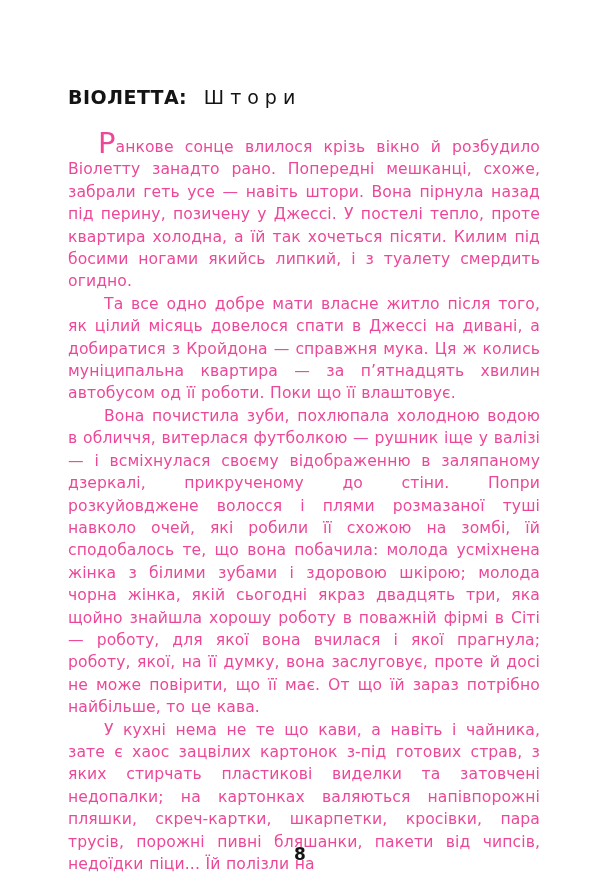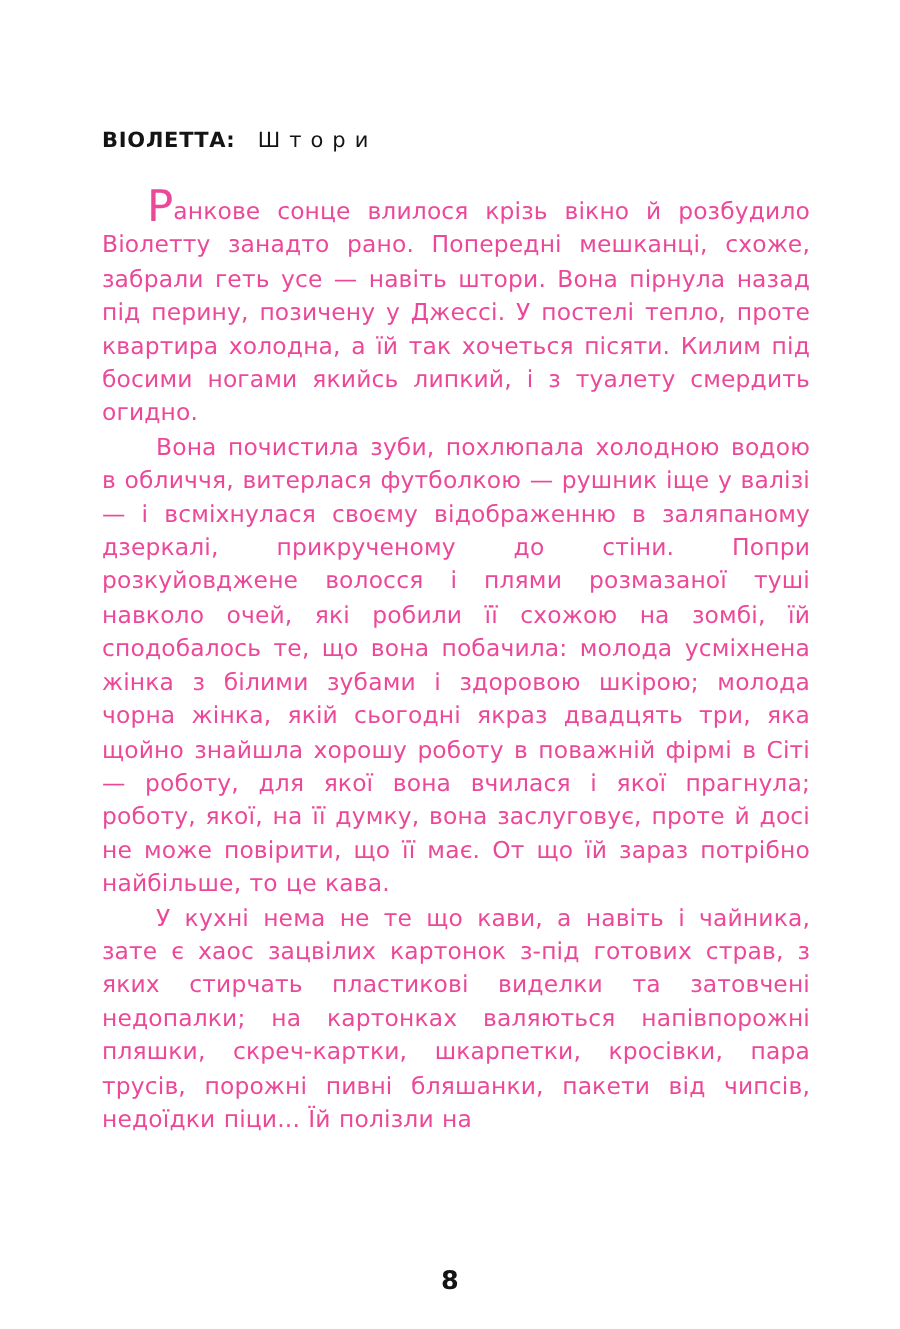--- a/index.html
+++ b/index.html
@@ -17,21 +17,21 @@
     overflow: hidden;
   }
   .text-block {
     position: absolute;
     left: 68px;
     right: 60px;
     top: 86px;
   }
   .chapter-heading {
     margin: 0 0 28px 0;
-    font-size: 14px;
+    font-size: 19px;
     font-weight: bold;
     color: #141414;
   }
   .chapter-name {
     letter-spacing: 0.5px;
   }
   .chapter-title {
     font-weight: normal;
     letter-spacing: 6px;
     margin-left: 10px;
@@ -75,20 +75,21 @@
 <div class="book-page">
   <div class="text-block">
 
     <h1 class="chapter-heading">
       <span class="chapter-name">ВІОЛЕТТА:</span>
       <span class="chapter-title">Штори</span>
     </h1>
 
     <p class="para first"><span class="initial-letter">Р</span><span>анкове сонце влилося крізь вікно й розбудило Віолетту занадто рано. Попередні мешканці, схоже, забрали геть усе — навіть штори. Вона пірнула назад під перину, позичену у Джессі. У постелі тепло, проте квартира холодна, а їй так хочеться пісяти. Килим під босими ногами якийсь липкий, і з туалету смердить огидно.</span></p>
 
+    <p class="para indent">Та все одно добре мати власне житло після того, як цілий місяць довелося спати в Джессі на дивані, а добиратися з Кройдона — справжня мука. Ця ж колись муніципальна квартира — за п’ятнадцять хвилин автобусом од її роботи. Поки що її влаштовує.</p>
 
     <p class="para indent">Вона почистила зуби, похлюпала холодною водою в обличчя, витерлася футболкою — рушник іще у валізі — і всміхнулася своєму відображенню в заляпаному дзеркалі, прикрученому до стіни. Попри розкуйовджене волосся і плями розмазаної туші навколо очей, які робили її схожою на зомбі, їй сподобалось те, що вона побачила: молода усміхнена жінка з білими зубами і здоровою шкірою; молода чорна жінка, якій сьогодні якраз двадцять три, яка щойно знайшла хорошу роботу в поважній фірмі в Сіті — роботу, для якої вона вчилася і якої прагнула; роботу, якої, на її думку, вона заслуговує, проте й досі не може повірити, що її має. От що їй зараз потрібно найбільше, то це кава.</p>
 
     <p class="para indent">У кухні нема не те що кави, а навіть і чайника, зате є хаос зацвілих картонок з-під готових страв, з яких стирчать пластикові виделки та затовчені недопалки; на картонках валяються напівпорожні пляшки, скреч-картки, шкарпетки, кросівки, пара трусів, порожні пивні бляшанки, пакети від чипсів, недоїдки піци... Їй полізли на</p>
 
   </div>
 
   <div class="page-number">8</div>
 </div>
 

